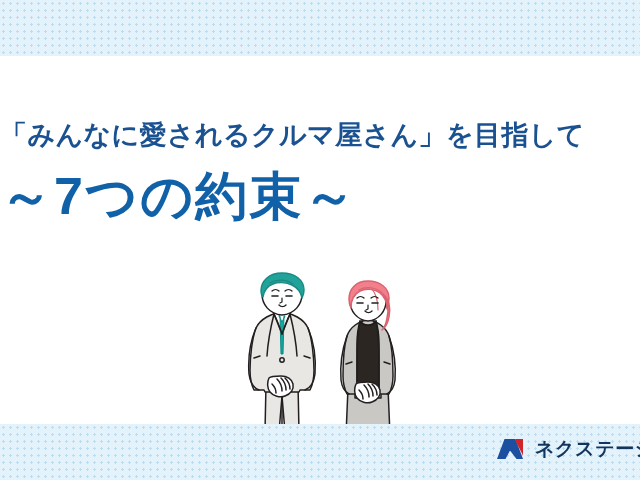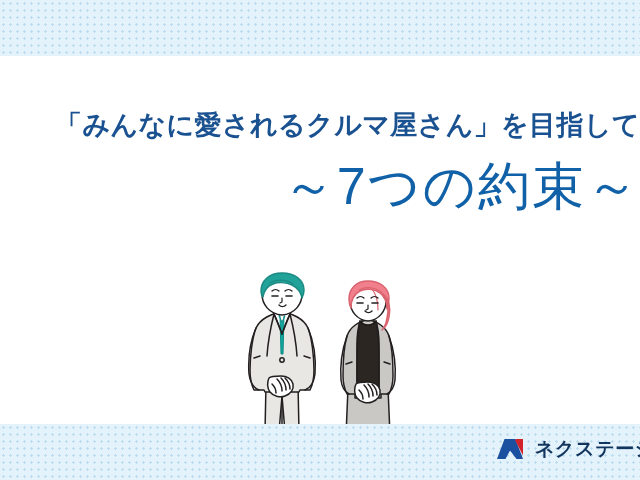--- a/index.html
+++ b/index.html
@@ -36,44 +36,43 @@
   }
   #band-bottom {
     top: 424px;
     height: 56px;
   }
 
   
   #headline {
     position: absolute;
     left: 0;
-    top: 108px;
+    top: 118px;
     width: 640px;
-    text-align: right;
+    text-align: left;
     user-select: none;
   }
   #headline-line1 {
     display: block;
     font-size: 27px;
     line-height: 34px;
     font-weight: 700;
     letter-spacing: 0.4px;
     color: #1a5190;
     white-space: nowrap;
   }
   #headline-line2 {
     display: block;
     margin-top: 14px;
     font-size: 52px;
     line-height: 60px;
-    font-weight: 400;
+    font-weight: 700;
     letter-spacing: 2px;
     color: #1161a8;
     white-space: nowrap;
-    margin-left: 48px;
   }
 
   
   #illustration {
     position: absolute;
     left: 236px;
     top: 272px;
     width: 180px;
     height: 165px;
   }

